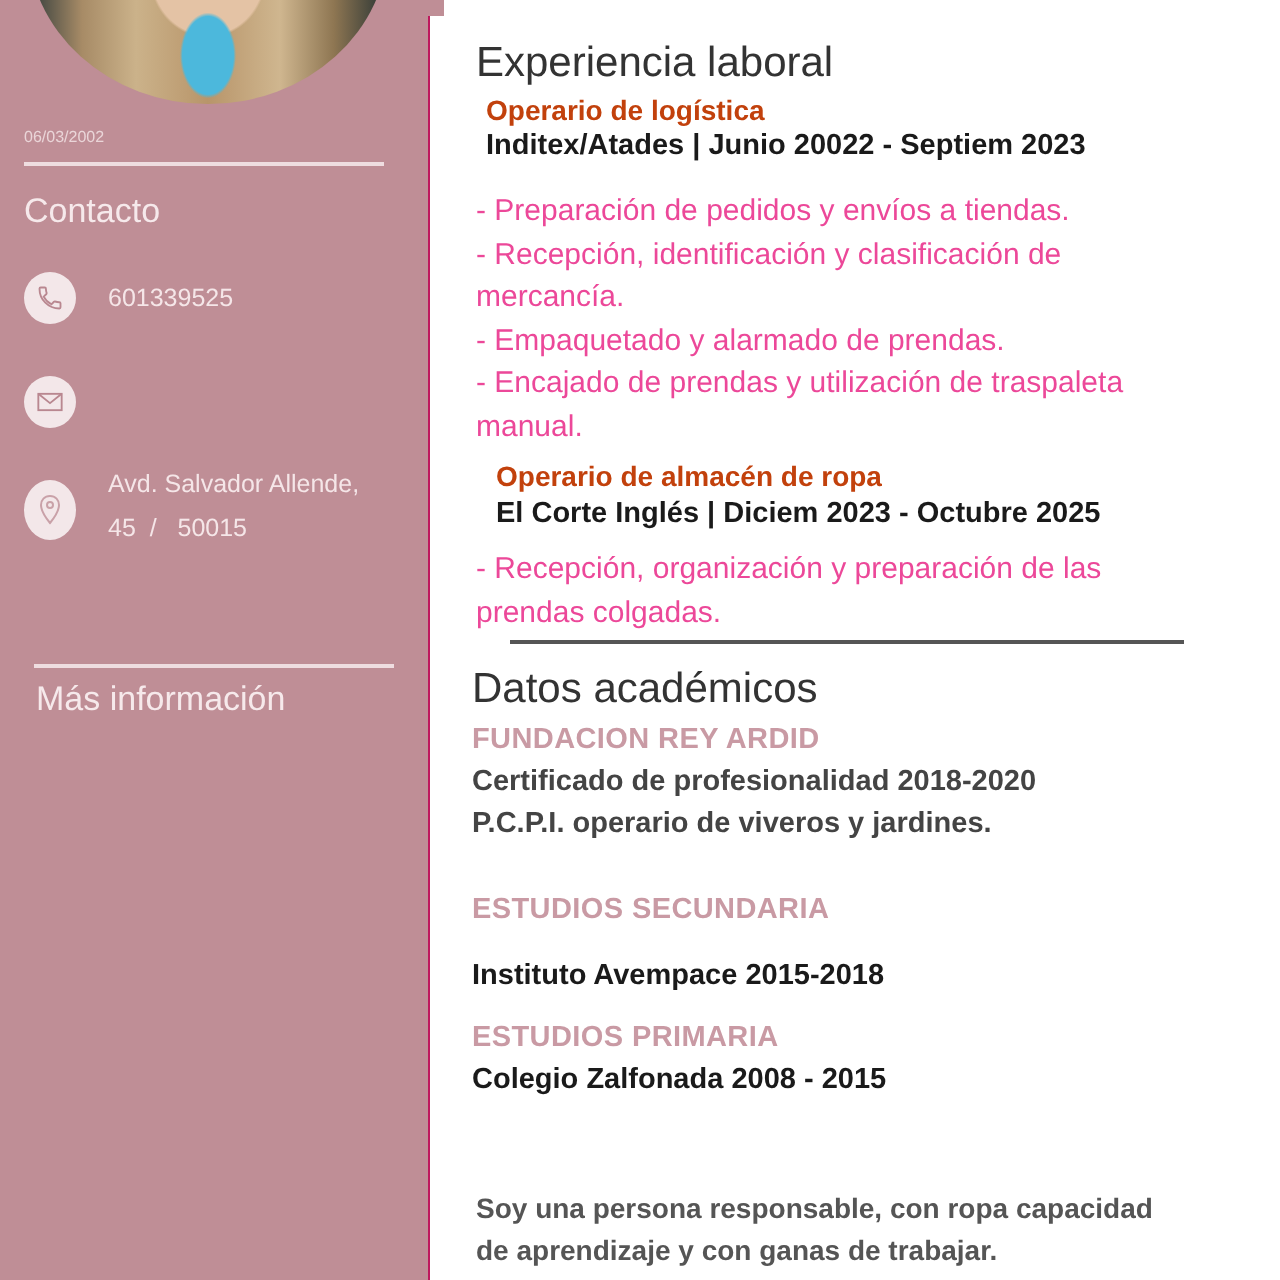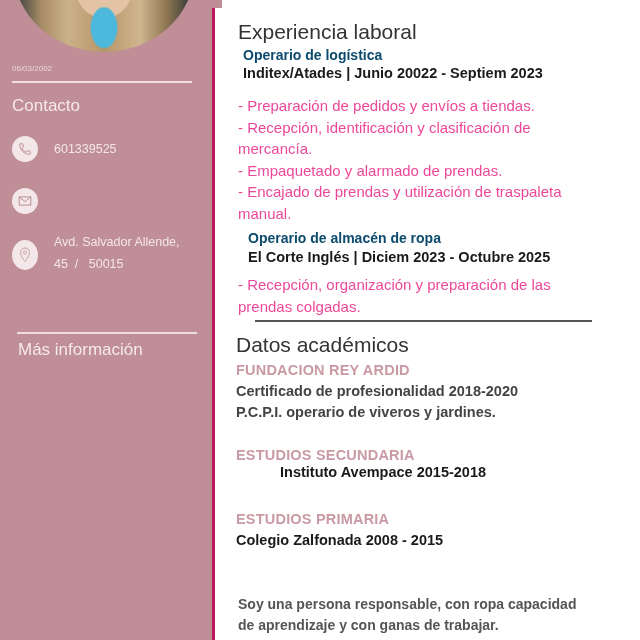--- a/index.html
+++ b/index.html
@@ -1,31 +1,31 @@
 <!DOCTYPE html>
 <html><head>
 <meta charset="utf-8">
 <style>
   html, body { margin:0; padding:0; }
   body { width:640px; height:640px; overflow:hidden; background:#ffffff; position:relative; font-family:"Liberation Sans", sans-serif; }
-  .sidebar { position:absolute; left:0; top:0; width:215px; height:640px; background:#bf8e96; border-right:3px solid #be185d; box-sizing:border-box; }
+  .sidebar { position:absolute; left:0; top:0; width:215px; height:640px; background:#bf8e96; border-right:1px solid #be185d; box-sizing:border-box; }
   .sidebar-tab { position:absolute; left:200px; top:0; width:22px; height:8px; background:#bf8e96; }
   .photo { position:absolute; left:14px; top:-110px; width:180px; height:162px; border-radius:50%; overflow:hidden;
            background: radial-gradient(ellipse at 50% 85%, #4cb8dc 0 10%, transparent 11%),
                        radial-gradient(ellipse at 50% 60%, #e4c3a5 0 22%, transparent 23%),
                        linear-gradient(90deg, #2f3a3b 0%, #a78b66 15%, #cbb28a 30%, #b8956a 50%, #cfb68f 70%, #8e7652 85%, #263233 100%); }
   .dob { position:absolute; left:12px; top:64px; font-size:8px; color:#ead5d8; }
   .divider { position:absolute; height:2px; background:#efdde0; }
   .section-title { position:absolute; font-size:17px; color:#f6e9eb; }
   .contact-item { position:absolute; left:12px; display:flex; align-items:flex-start; }
   .icon-circle { width:26px; height:26px; border-radius:50%; background:#f3e7e9; display:flex; align-items:center; justify-content:center; flex-shrink:0; }
   .contact-text { margin-left:16px; font-size:12.5px; color:#f5e6e8; line-height:22px; }
   .more-info { position:absolute; left:12px; top:372px; width:165px; font-size:16px; line-height:23px; color:#4a2a30; }
   .h-title { position:absolute; font-size:21px; color:#333333; white-space:nowrap; }
-  .job-title { position:absolute; font-size:14px; color:#0c4a6e; font-weight:bold; white-space:nowrap; }
+  .job-title { position:absolute; font-size:14px; color:#c2410c; font-weight:bold; white-space:nowrap; }
   .job-meta { position:absolute; font-size:14.5px; color:#1a1a1a; font-weight:bold; white-space:nowrap; }
   .bullets { position:absolute; font-size:15px; color:#ec4899; line-height:21.5px; width:360px; }
   .rule { position:absolute; height:2px; background:#555; }
   .edu-inst { position:absolute; font-size:14.5px; color:#c99aa4; font-weight:bold; letter-spacing:0.2px; white-space:nowrap; }
   .edu-line { position:absolute; font-size:14.5px; color:#444; font-weight:bold; white-space:nowrap; }
   .edu-line.dark { color:#1a1a1a; }
   .summary { position:absolute; left:238px; top:594px; width:340px; font-size:14px; line-height:21px; font-weight:bold; color:#555; }
 </style>
 </head>
 <body>
@@ -87,18 +87,18 @@
   <div style="width:330px;">- Recepción, organización y preparación de las prendas colgadas.</div>
 </div>
 <div class="rule" style="left:255px; top:320px; width:337px;"></div>
 
 <div class="h-title" style="left:236px; top:333px;">Datos académicos</div>
 <div class="edu-inst" style="left:236px; top:362px;">FUNDACION REY ARDID</div>
 <div class="edu-line" style="left:236px; top:383px;">Certificado de profesionalidad 2018-2020</div>
 <div class="edu-line" style="left:236px; top:404px;">P.C.P.I. operario de viveros y jardines.</div>
 
 <div class="edu-inst" style="left:236px; top:447px;">ESTUDIOS SECUNDARIA</div>
-<div class="edu-line dark" style="left:236px; top:464px;margin-left:44px;">Instituto Avempace 2015-2018</div>
+<div class="edu-line dark" style="left:236px; top:480px;">Instituto Avempace 2015-2018</div>
 
 <div class="edu-inst" style="left:236px; top:511px;">ESTUDIOS PRIMARIA</div>
 <div class="edu-line dark" style="left:236px; top:532px;">Colegio Zalfonada 2008 - 2015</div>
 
 <div class="summary">Soy una persona responsable, con ropa capacidad de aprendizaje y con ganas de trabajar.</div>
 
 </body></html>

